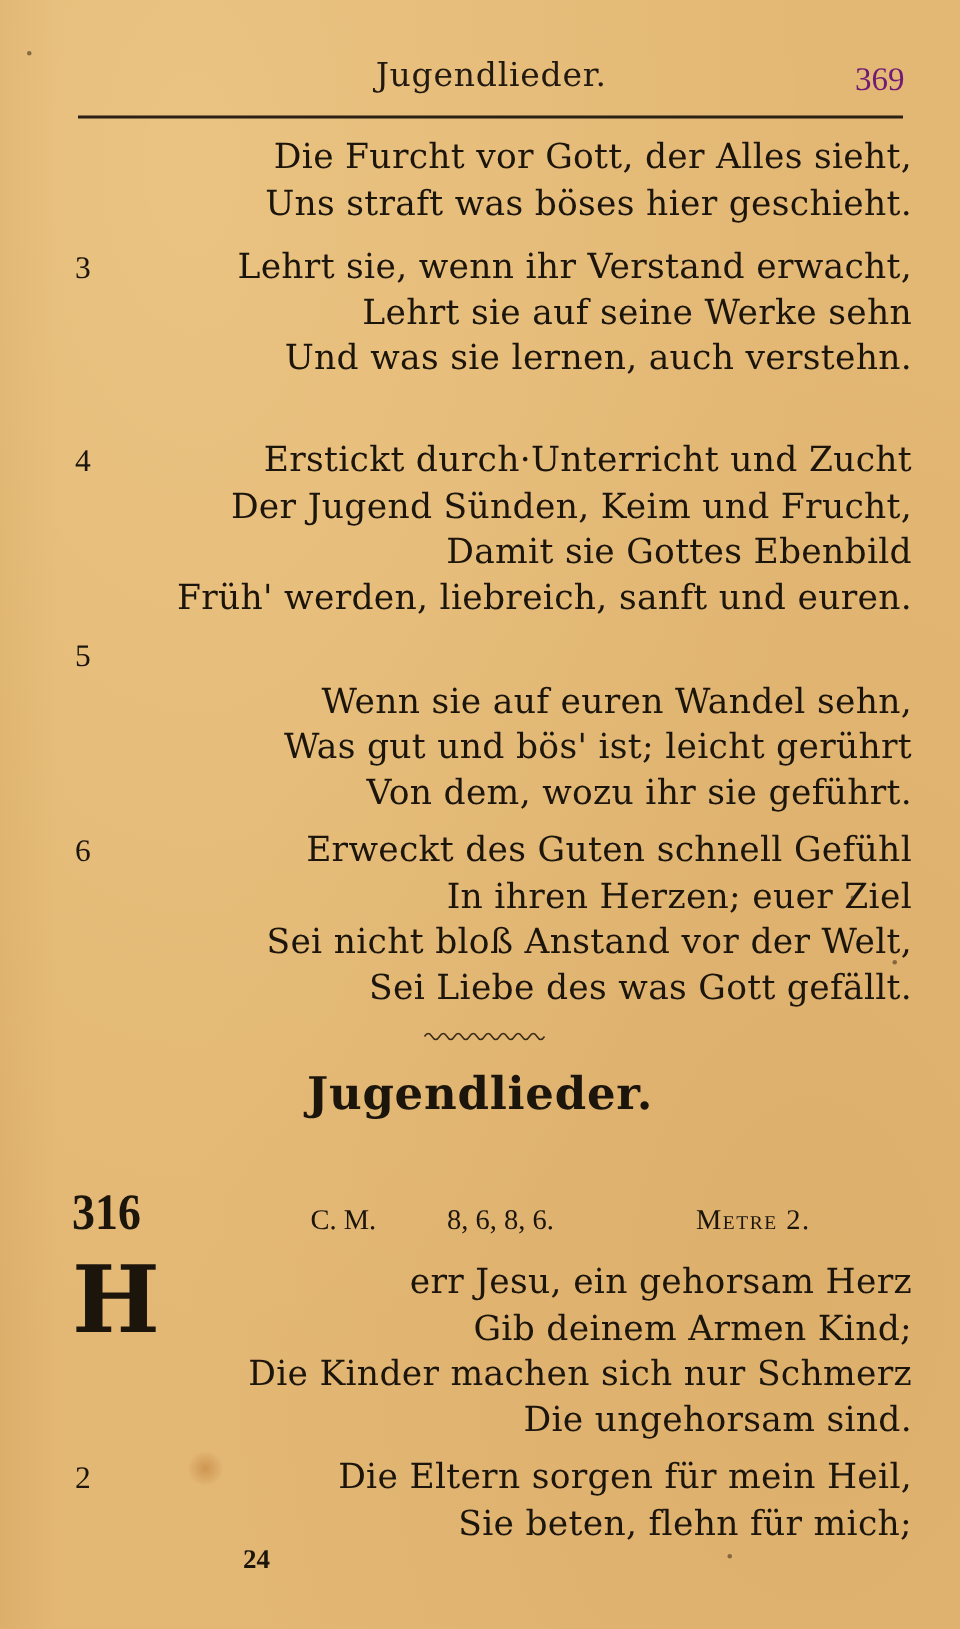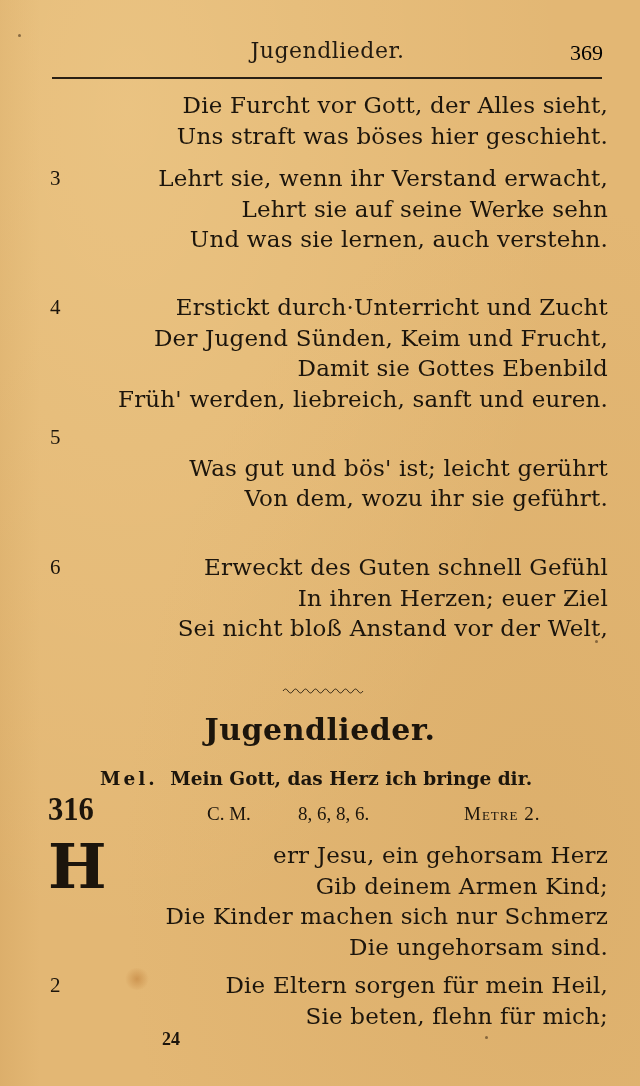--- a/index.html
+++ b/index.html
@@ -39,21 +39,21 @@
       font-size: 22px;
       letter-spacing: 0.5px;
       color: #221a10;
     }
     .page-number {
       position: absolute;
       right: 2px;
       top: 2px;
       font-family: "Liberation Serif", serif;
       font-size: 22px;
-      color: #000000;
+      color: #701a75;
     }
     .head-rule {
       position: absolute;
       left: 52px;
       top: 77px;
       width: 550px;
       height: 2px;
       background: #2a2014;
     }
     .stanza {
@@ -201,43 +201,41 @@
     </span>
     <span class="line">Der Jugend Sünden, Keim und Frucht,</span>
     <span class="line">Damit sie Gottes Ebenbild</span>
     <span class="line">Früh' werden, liebreich, sanft und euren.</span>
   </div>
 
   <div class="stanza" style="top:422px;">
     <span class="line">
       <span class="verse-num">5</span>
     </span>
+    <span class="line">Wenn sie auf euren Wandel sehn,</span>
     <span class="line">Was gut und bös' ist; leicht gerührt</span>
     <span class="line">Von dem, wozu ihr sie geführt.</span>
   </div>
 
   <div class="stanza" style="top:552px;">
     <span class="line">
       <span class="verse-num">6</span>
       <span>Erweckt des Guten schnell Gefühl</span>
     </span>
     <span class="line">In ihren Herzen; euer Ziel</span>
     <span class="line">Sei nicht bloß Anstand vor der Welt,</span>
+    <span class="line">Sei Liebe des was Gott gefällt.</span>
   </div>
 
   <svg class="ornament" viewBox="0 0 82 10">
     <path d="M1 5 q2.5 -4 5 0 t5 0 t5 0 t5 0 t5 0 t5 0 t5 0 t5 0 t5 0 t5 0 t5 0 t5 0 t5 0 t5 0 t5 0 t5 0" fill="none" stroke="#3a2c18" stroke-width="1"></path>
   </svg>
 
   <div class="section-title">Jugendlieder.</div>
 
-  <div class="melody">
-    <span class="mel-label">Mel.</span>
-    <span>Mein Gott, das Herz ich bringe dir.</span>
-  </div>
 
   <div class="hymn-number">316</div>
   <div class="meter meter-cm">C. M.</div>
   <div class="meter meter-nums">8, 6, 8, 6.</div>
   <div class="meter meter-metre">Metre 2.</div>
 
   <div class="dropcap">H</div>
 
   <div class="hymn-first">
     <span class="line indent1">err Jesu, ein gehorsam Herz</span>

